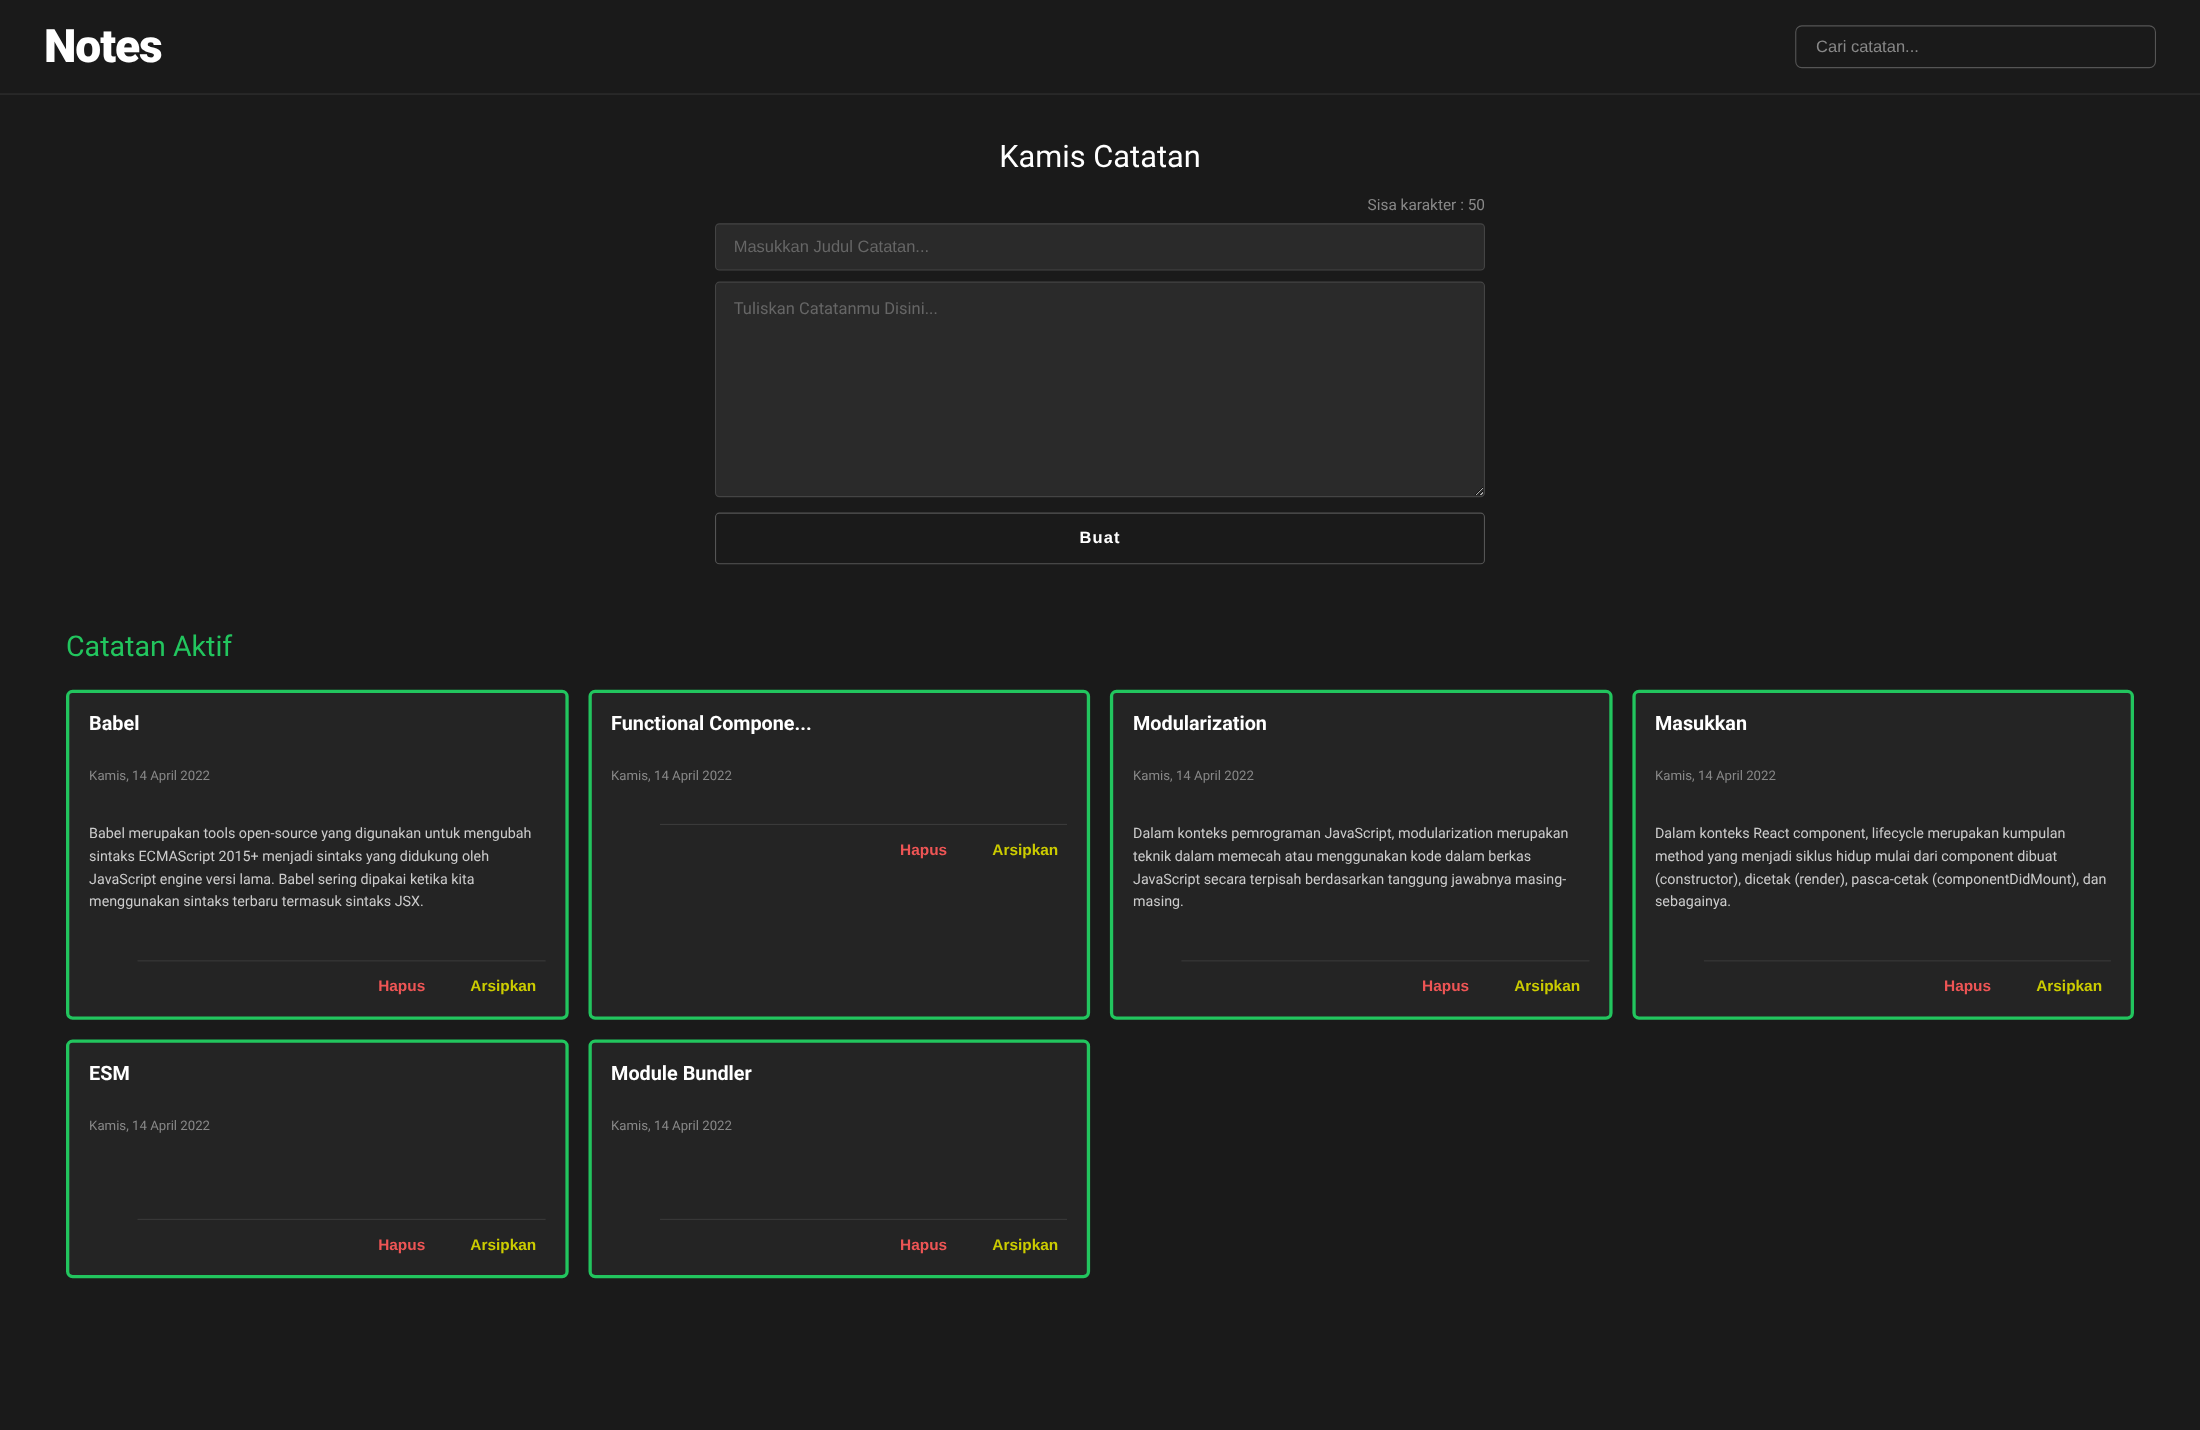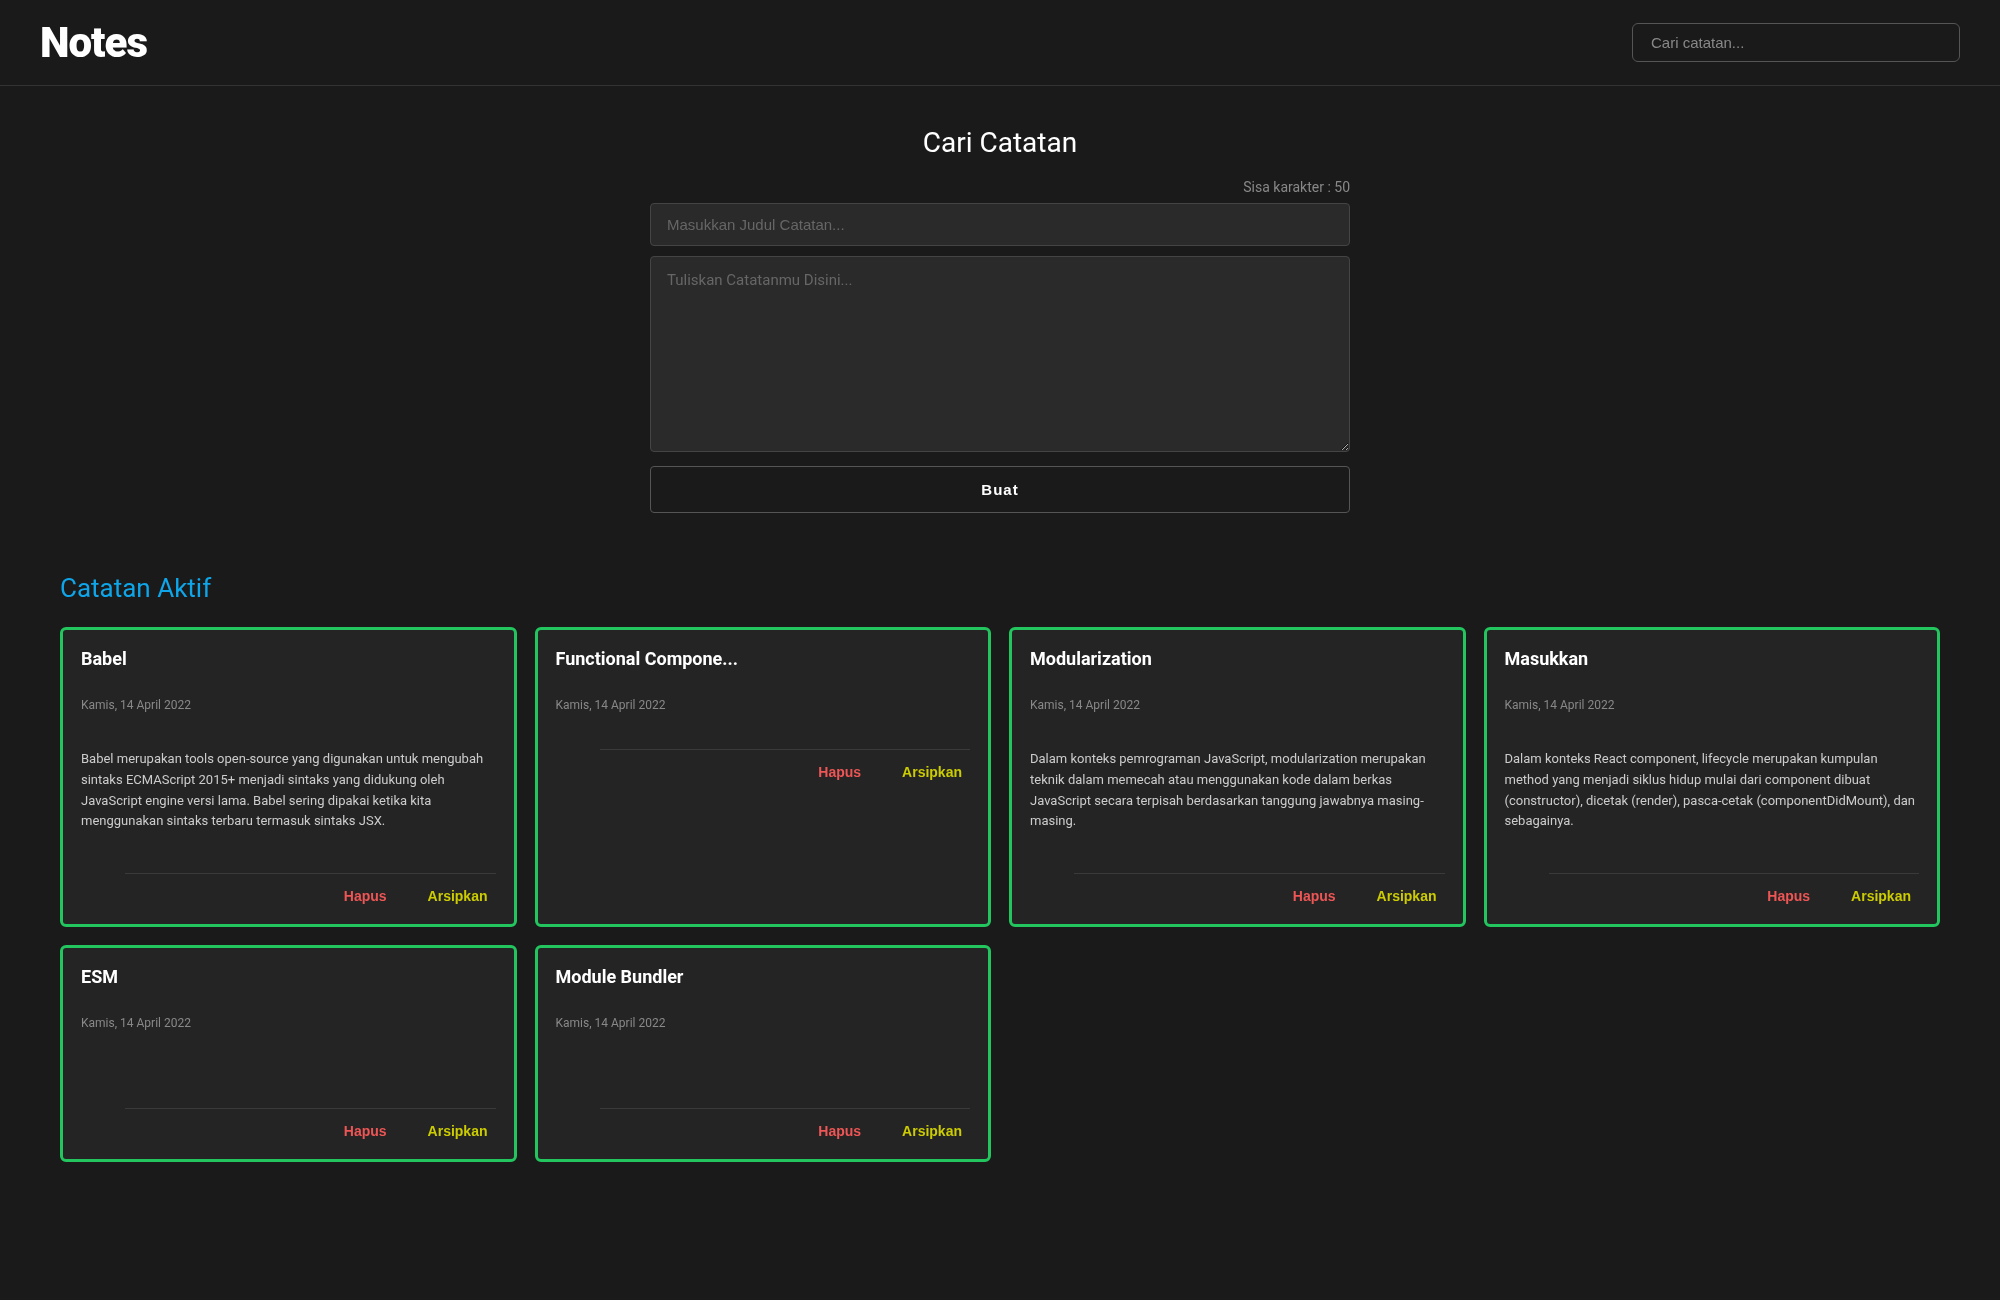--- a/index.html
+++ b/index.html
@@ -117,21 +117,21 @@
     }
 
     
     .active-section {
       padding: 0 20px;
     }
 
     .active-title {
       font-size: 26px;
       font-weight: 400;
-      color: #0ea5e9;
+      color: #22c55e;
       margin-bottom: 24px;
     }
 
     .notes-grid {
       display: grid;
       grid-template-columns: repeat(4, 1fr);
       gap: 18px;
     }
 
     .note-card {
@@ -202,21 +202,21 @@
 <body>
 
 <header class="header">
   <h1 class="header-title">Notes</h1>
   <input class="search-input" type="text" placeholder="Cari catatan..." style="">
 </header>
 
 <main class="main-content">
 
   <section class="create-section">
-    <h2 class="create-title">Cari Catatan</h2>
+    <h2 class="create-title">Kamis Catatan</h2>
 
     <div class="char-count">Sisa karakter : 50</div>
 
     <input class="note-title-input" type="text" placeholder="Masukkan Judul Catatan..." style="">
 
     <textarea class="note-body-textarea" placeholder="Tuliskan Catatanmu Disini..." style=""></textarea>
 
     <button class="create-button">Buat</button>
   </section>
 

